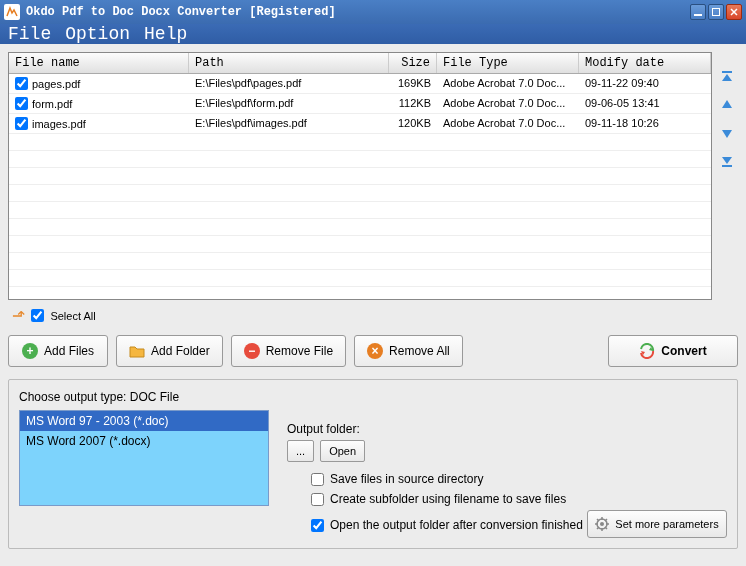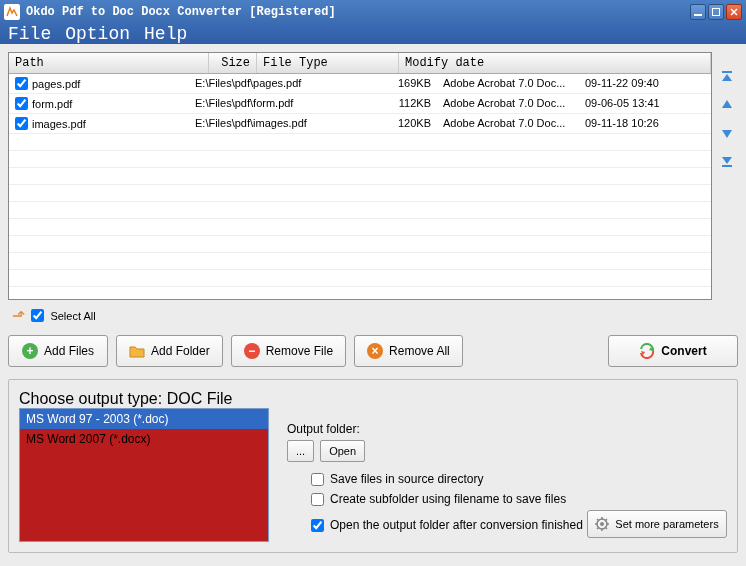--- a/index.html
+++ b/index.html
@@ -140,25 +140,25 @@
 .bottom-panel {
   margin-top: 8px;
   border: 1px solid #bbb;
   border-radius: 2px;
   padding: 10px;
   display: flex;
   gap: 18px;
   background: #ececec;
 }
 .output-type-col { width: 250px; }
-.output-type-label { font-size: 16px; }
+.output-type-label { font-size: 12px; margin-bottom: 6px; }
 .output-listbox {
   border: 1px solid #7a9ac9;
-  background: #b91c1c;
-  height: 134px;
+  background: #7dd3fc;
+  height: 96px;
 }
 .output-listbox .opt {
   padding: 3px 6px;
   font-size: 12px;
   cursor: pointer;
 }
 .output-listbox .opt.selected {
   background: #316ac5;
   color: #fff;
 }
@@ -241,20 +241,21 @@
 <div class="menubar">
   <span>File</span>
   <span>Option</span>
   <span>Help</span>
 </div>
 
 <div class="content">
   <div class="file-area">
     <div class="file-table">
       <div class="ft-header">
+        <div class="col-name">File name</div>
         <div class="col-path">Path</div>
         <div class="col-size">Size</div>
         <div class="col-type">File Type</div>
         <div class="col-date">Modify date</div>
       </div>
       <div id="table-body">
           <div class="ft-row">
             <div class="col-name">
               <input type="checkbox" checked="" style="">
               <span>pages.pdf</span>

